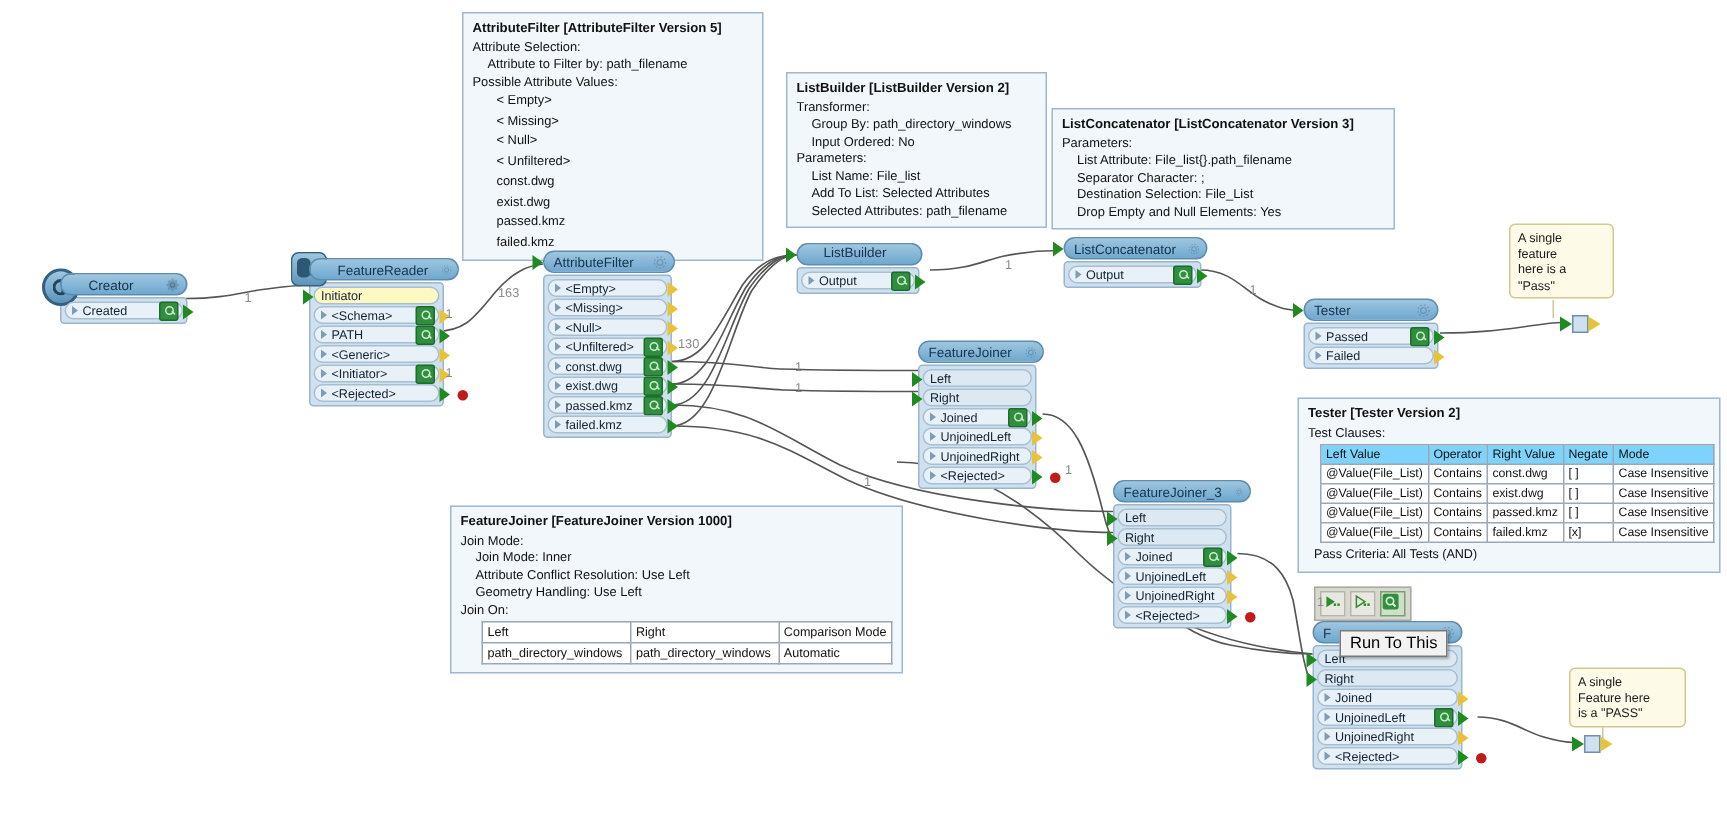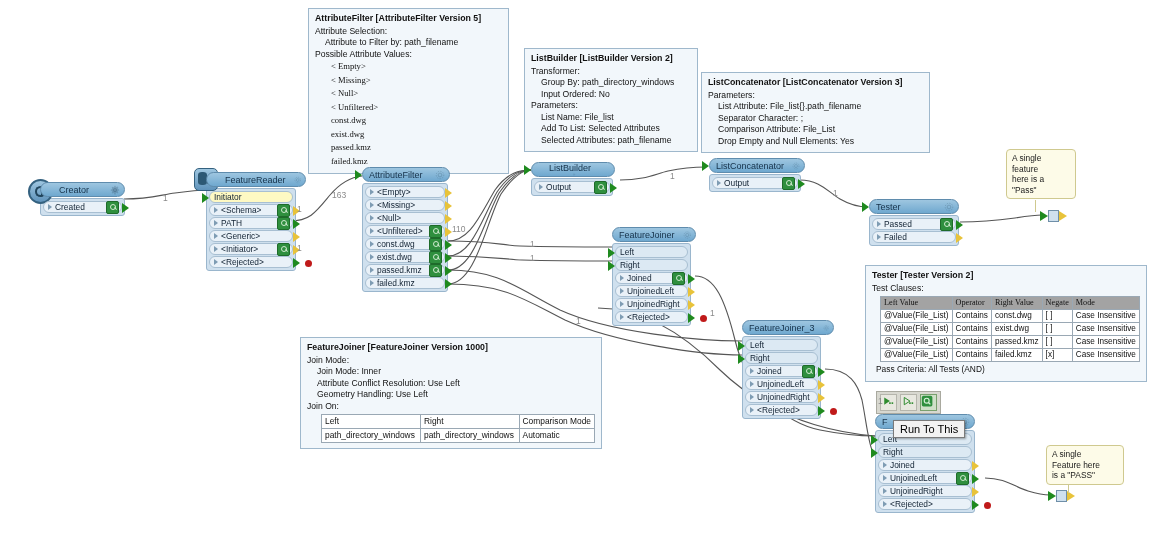--- a/index.html
+++ b/index.html
@@ -8,21 +8,21 @@
   #canvas{position:absolute;left:0;top:0;width:1151px;height:545px;}
   svg.links{position:absolute;left:0;top:0;width:1151px;height:545px;pointer-events:none;}
 
   
   .anno{position:absolute;background:#f2f7fb;border:1px solid #9fb8cc;
         box-shadow:0 0 0 1px rgba(255,255,255,.4);padding:4px 6px 5px 6px;
         font-size:8.6px;line-height:11.5px;color:#111;}
   .anno .ttl{font-weight:bold;font-size:8.8px;margin-bottom:1px;white-space:nowrap;}
   .anno .l{white-space:nowrap;}
   .ind1{padding-left:10px;}
-  .ind2{padding-left:16px;font-family:Liberation Serif, serif;}
+  .ind2{padding-left:16px;}
   .anno .sp{line-height:13.5px;}
 
   
   .node{position:absolute;}
   .nhead{position:relative;display:flex;align-items:center;
          background:linear-gradient(#9ec6e0,#6fa8cf);
          border:1px solid #5f8cad;border-radius:8px;height:15px;
          padding:0 4px 0 6px;box-sizing:border-box;color:#16324a;
          font-size:9px;white-space:nowrap;}
   .nhead .nm{flex:1;padding-right:8px;}
@@ -83,21 +83,21 @@
   .minibar{position:absolute;display:flex;gap:3px;background:#d8d8d0;
            border:1px solid #a9a99f;padding:2px 3px;}
   .mbtn{width:15px;height:15px;background:#e8e8e0;border:1px solid #b5b5ac;
         position:relative;}
   .mbtn.sel{background:#cfe0c8;border-color:#79a06e;}
 
   
   table.tt{border-collapse:collapse;margin-top:2px;font-size:8.2px;}
   table.tt td,table.tt th{border:1px solid #9aa8b4;padding:0 3px;height:12px;
         background:#ffffff;font-weight:normal;text-align:left;white-space:nowrap;}
-  table.tt th{background:#a3a3a3;font-family:Liberation Serif, serif;}
+  table.tt th{background:#7dd3fc;}
   .passcrit{font-size:8.4px;margin-top:2px;padding-left:4px;}
 
   
   table.jt{border-collapse:collapse;margin-top:2px;font-size:8.4px;}
   table.jt td,table.jt th{border:1px solid #9aa8b4;padding:0 3px;height:13px;
         background:#ffffff;font-weight:normal;text-align:left;white-space:nowrap;}
 
   
   .term{position:absolute;display:flex;align-items:center;}
   .term .ta{width:0;height:0;border-left:8px solid #1f8a1f;
@@ -174,21 +174,21 @@
     <div class="l ind1">List Name: File_list</div>
     <div class="l ind1">Add To List: Selected Attributes</div>
     <div class="l ind1">Selected Attributes: path_filename</div>
   </div>
 
   <div class="anno" style="left:701px;top:72px;width:215px;">
     <div class="ttl">ListConcatenator [ListConcatenator Version 3]</div>
     <div class="l">Parameters:</div>
     <div class="l ind1">List Attribute: File_list{}.path_filename</div>
     <div class="l ind1">Separator Character: ;</div>
-    <div class="l ind1">Comparison Attribute: File_List</div>
+    <div class="l ind1">Destination Selection: File_List</div>
     <div class="l ind1">Drop Empty and Null Elements: Yes</div>
   </div>
 
   <div class="anno" style="left:300px;top:337px;width:288px;">
     <div class="ttl">FeatureJoiner [FeatureJoiner Version 1000]</div>
     <div class="l">Join Mode:</div>
     <div class="l ind1">Join Mode: Inner</div>
     <div class="l ind1">Attribute Conflict Resolution: Use Left</div>
     <div class="l ind1">Geometry Handling: Use Left</div>
     <div class="l">Join On:</div>
@@ -674,21 +674,21 @@
     <div>A single</div>
     <div>Feature here</div>
     <div>is a "PASS"</div>
   </div>
   <div class="stick-tail" style="left:1068px;top:485px;height:8px;"></div>
 
   <div class="cnt" style="left:163px;top:193px;">1</div>
   <div class="cnt" style="left:297px;top:204px;">1</div>
   <div class="cnt" style="left:297px;top:243px;">1</div>
   <div class="cnt" style="left:332px;top:190px;">163</div>
-  <div class="cnt" style="left:452px;top:224px;">110</div>
+  <div class="cnt" style="left:452px;top:224px;">130</div>
   <div class="cnt" style="left:530px;top:239px;">1</div>
   <div class="cnt" style="left:530px;top:253px;">1</div>
   <div class="cnt" style="left:670px;top:171px;">1</div>
   <div class="cnt" style="left:833px;top:188px;">1</div>
   <div class="cnt" style="left:710px;top:308px;">1</div>
   <div class="cnt" style="left:576px;top:316px;">1</div>
   <div class="cnt" style="left:878px;top:396px;">1</div>
 
 </div>
 

